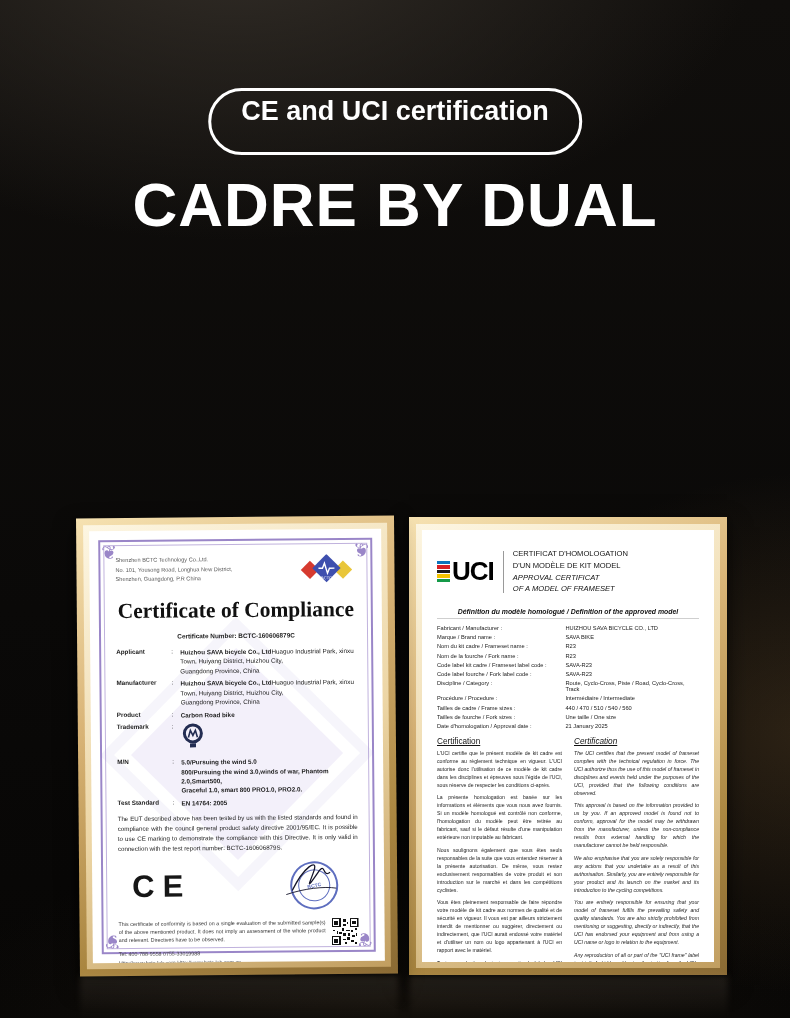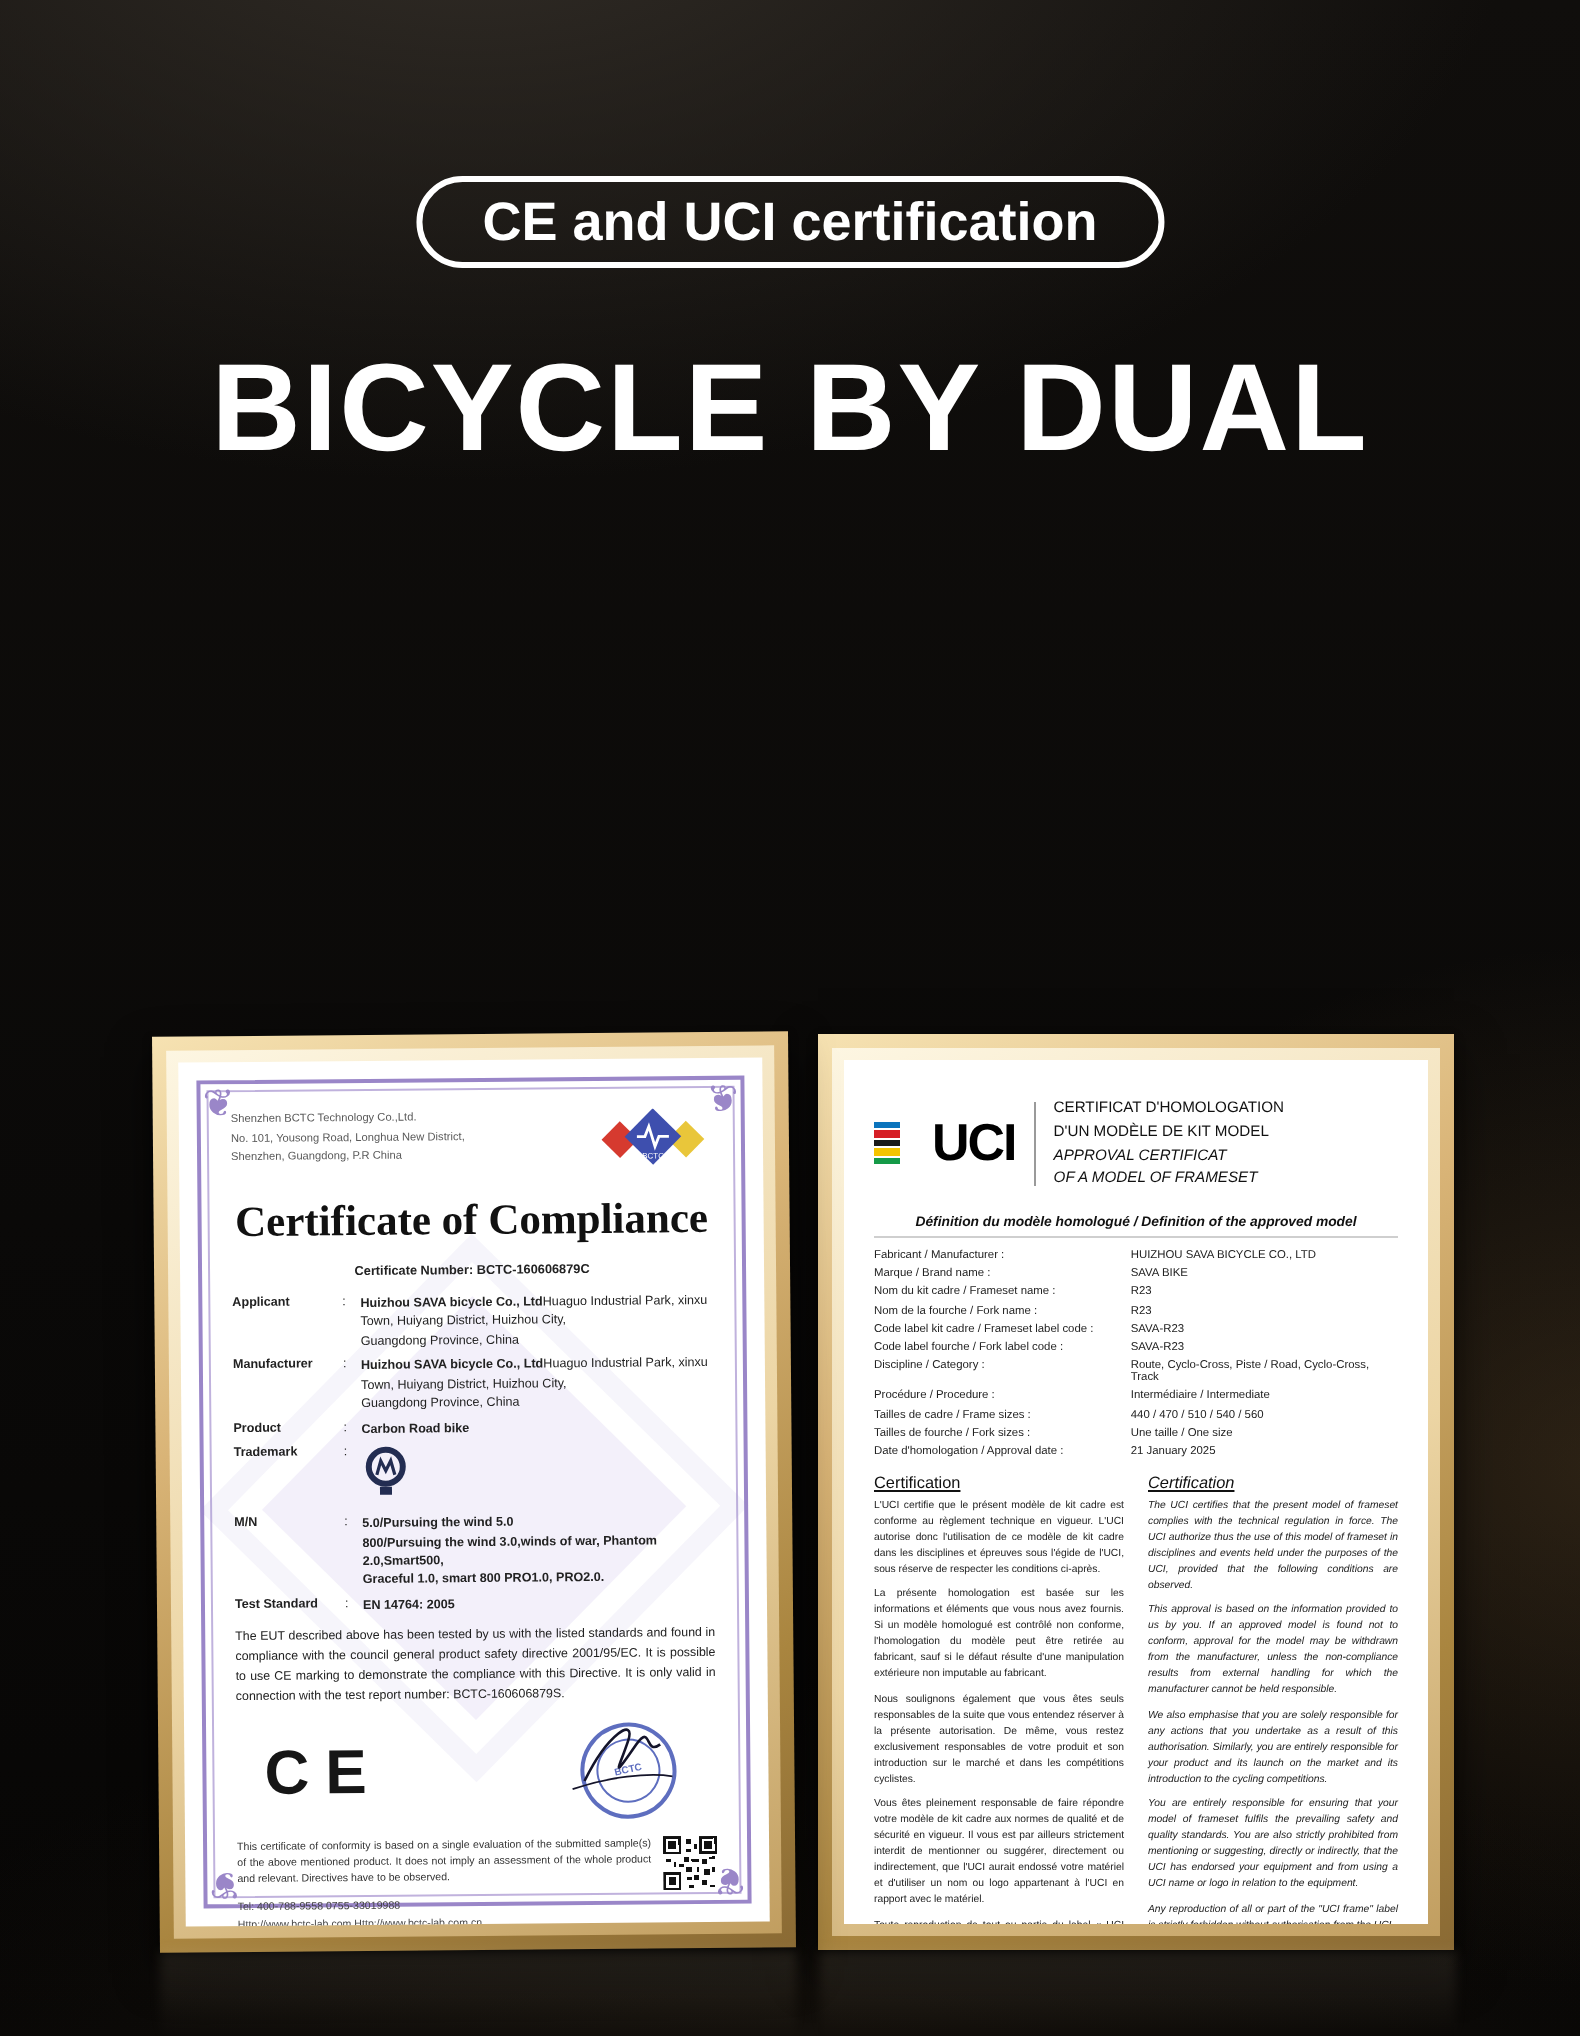--- a/index.html
+++ b/index.html
@@ -8,21 +8,21 @@
   .page {
     position:relative; width:790px; height:1018px; margin:0 auto; overflow:hidden;
     background:
       radial-gradient(900px 520px at 30% -6%, #322d27 0%, rgba(18,16,14,0) 58%),
       radial-gradient(520px 420px at 102% 72%, rgba(110,82,46,0.35) 0%, rgba(0,0,0,0) 62%),
       radial-gradient(700px 300px at 50% 103%, rgba(60,48,32,0.25) 0%, rgba(0,0,0,0) 70%),
       linear-gradient(#100e0c 0%, #0a0908 60%, #070605 100%);
   }
   .badge {
     position:absolute; top:88px; left:50%; transform:translateX(-50%);
-    border:3px solid #ffffff; border-radius:40px; padding:5px 30px 4px;
+    border:3px solid #ffffff; border-radius:40px; padding:5px 30px 25px;
     color:#ffffff; font-size:27px; font-weight:700; white-space:nowrap;
   }
   .headline {
     position:absolute; top:158px; left:0; width:100%; text-align:center;
     color:#ffffff; font-size:62px; font-weight:700; line-height:93px; letter-spacing:1px;
   }
   .subtitle {
     position:absolute; top:386px; left:0; width:100%; text-align:center;
     color:#f4f3f1; font-size:25px; font-weight:400;
   }
@@ -74,21 +74,21 @@
   .stamp-inner { width:32px; height:32px; border:1px solid #4255b4; border-radius:50%;
     display:flex; align-items:center; justify-content:center; font-size:5px; color:#4255b4; font-weight:700; text-align:center; line-height:1.2; }
   .stamp-sig { position:absolute; right:0; top:-6px; }
   .fineprint-row { position:relative; display:flex; gap:6px; margin-top:2px; }
   .fineprint { flex:1; font-size:5.3px; color:#333; text-align:justify; line-height:1.55; white-space:pre-line; }
   .contact { position:relative; font-size:5.3px; color:#444; line-height:1.8; margin-top:3px; white-space:pre-line; }
 
   
   .uci-paper { padding:16px 15px 10px; }
   .uci-head { display:flex; align-items:center; gap:9px; margin-top:2px; }
-  .uci-logo { display:flex; align-items:center; gap:16px; }
+  .uci-logo { display:flex; align-items:center; gap:2px; }
   .stripes { display:flex; flex-direction:column; gap:1px; }
   .stripes span { display:block; width:13px; height:3.4px; }
   .uci-word { font-size:26px; font-weight:700; letter-spacing:-1px; color:#000; }
   .uci-divider { width:1px; height:42px; background:#9a9a9a; }
   .uci-titles { font-size:7.6px; font-weight:400; color:#111; line-height:1.55; }
   .uci-titles .it { font-style:italic; }
   .def-title { margin-top:13px; text-align:center; font-size:6.9px; font-weight:700; font-style:italic; color:#111;
     border-bottom:1px solid #cfcfcf; padding-bottom:3px; }
   .uci-table { margin-top:6px; }
   .uci-row { display:grid; grid-template-columns:49% 51%; margin-bottom:3.2px; }
@@ -107,21 +107,21 @@
 </head>
 <body>
 
 <div class="page">
 
   <div class="badge">
     <span>CE and UCI certification</span>
   </div>
 
   <div class="headline">
-    <div>BICYCLE BY DUAL</div>
+    <div>CADRE BY DUAL</div>
   </div>
 
 
   <div class="certs">
 
     <div class="frame tilt-l">
       <div class="bevel">
         <div class="paper ce-paper">
           <div class="ce-border">
             <span class="corner tl">❦</span>

